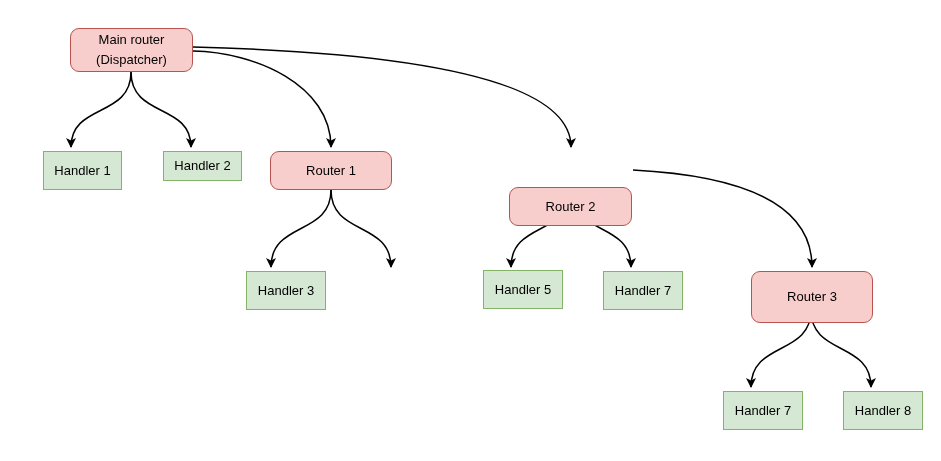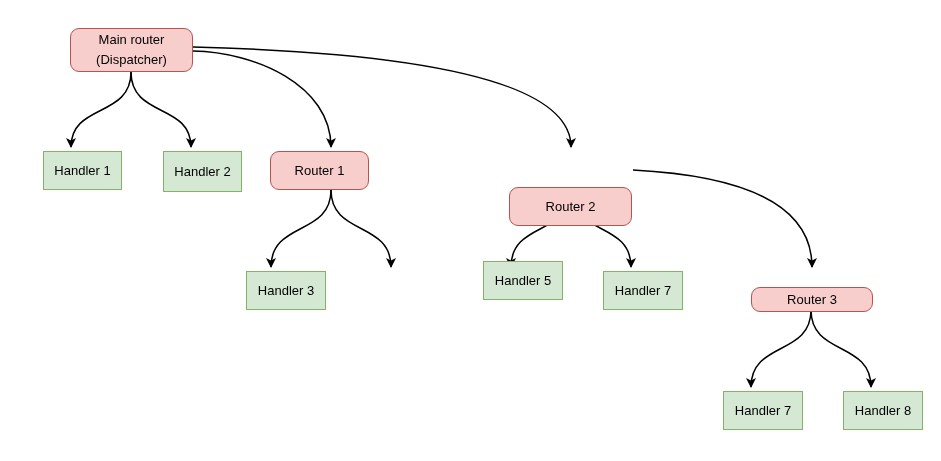--- a/index.html
+++ b/index.html
@@ -78,46 +78,46 @@
 
   <div class="node router" style="left:70px; top:28px; width:123px; height:44px;">
     <span class="label">Main router
 (Dispatcher)</span>
   </div>
 
   <div class="node handler" style="left:31px; top:151px; width:79px; height:39px;">
     <span class="label">Handler 1</span>
   </div>
 
-  <div class="node handler" style="left:151px; top:151px; width:79px; height:41px;">
+  <div class="node handler" style="left:151px; top:151px; width:79px; height:30px;">
     <span class="label">Handler 2</span>
   </div>
 
-  <div class="node router" style="left:270px; top:151px; width:99px; height:39px;">
+  <div class="node router" style="left:270px; top:151px; width:122px; height:39px;">
     <span class="label">Router 1</span>
   </div>
 
   <div class="node router" style="left:509px; top:151px; width:123px; height:39px;margin-top:36px;">
     <span class="label">Router 2</span>
   </div>
 
   <div class="node handler" style="left:234px; top:271px; width:80px; height:39px;">
     <span class="label">Handler 3</span>
   </div>
 
 
-  <div class="node handler" style="left:471px; top:261px; width:80px; height:39px;">
+  <div class="node handler" style="left:471px; top:270px; width:80px; height:39px;">
     <span class="label">Handler 5</span>
   </div>
 
   <div class="node handler" style="left:591px; top:271px; width:80px; height:39px;">
     <span class="label">Handler 7</span>
   </div>
 
-  <div class="node router" style="left:751px; top:287px; width:122px; height:25px;">
+  <div class="node router" style="left:751px; top:271px; width:122px; height:52px;">
     <span class="label">Router 3</span>
   </div>
 
   <div class="node handler" style="left:711px; top:391px; width:80px; height:39px;">
     <span class="label">Handler 7</span>
   </div>
 
   <div class="node handler" style="left:831px; top:391px; width:80px; height:39px;">
     <span class="label">Handler 8</span>
   </div>

